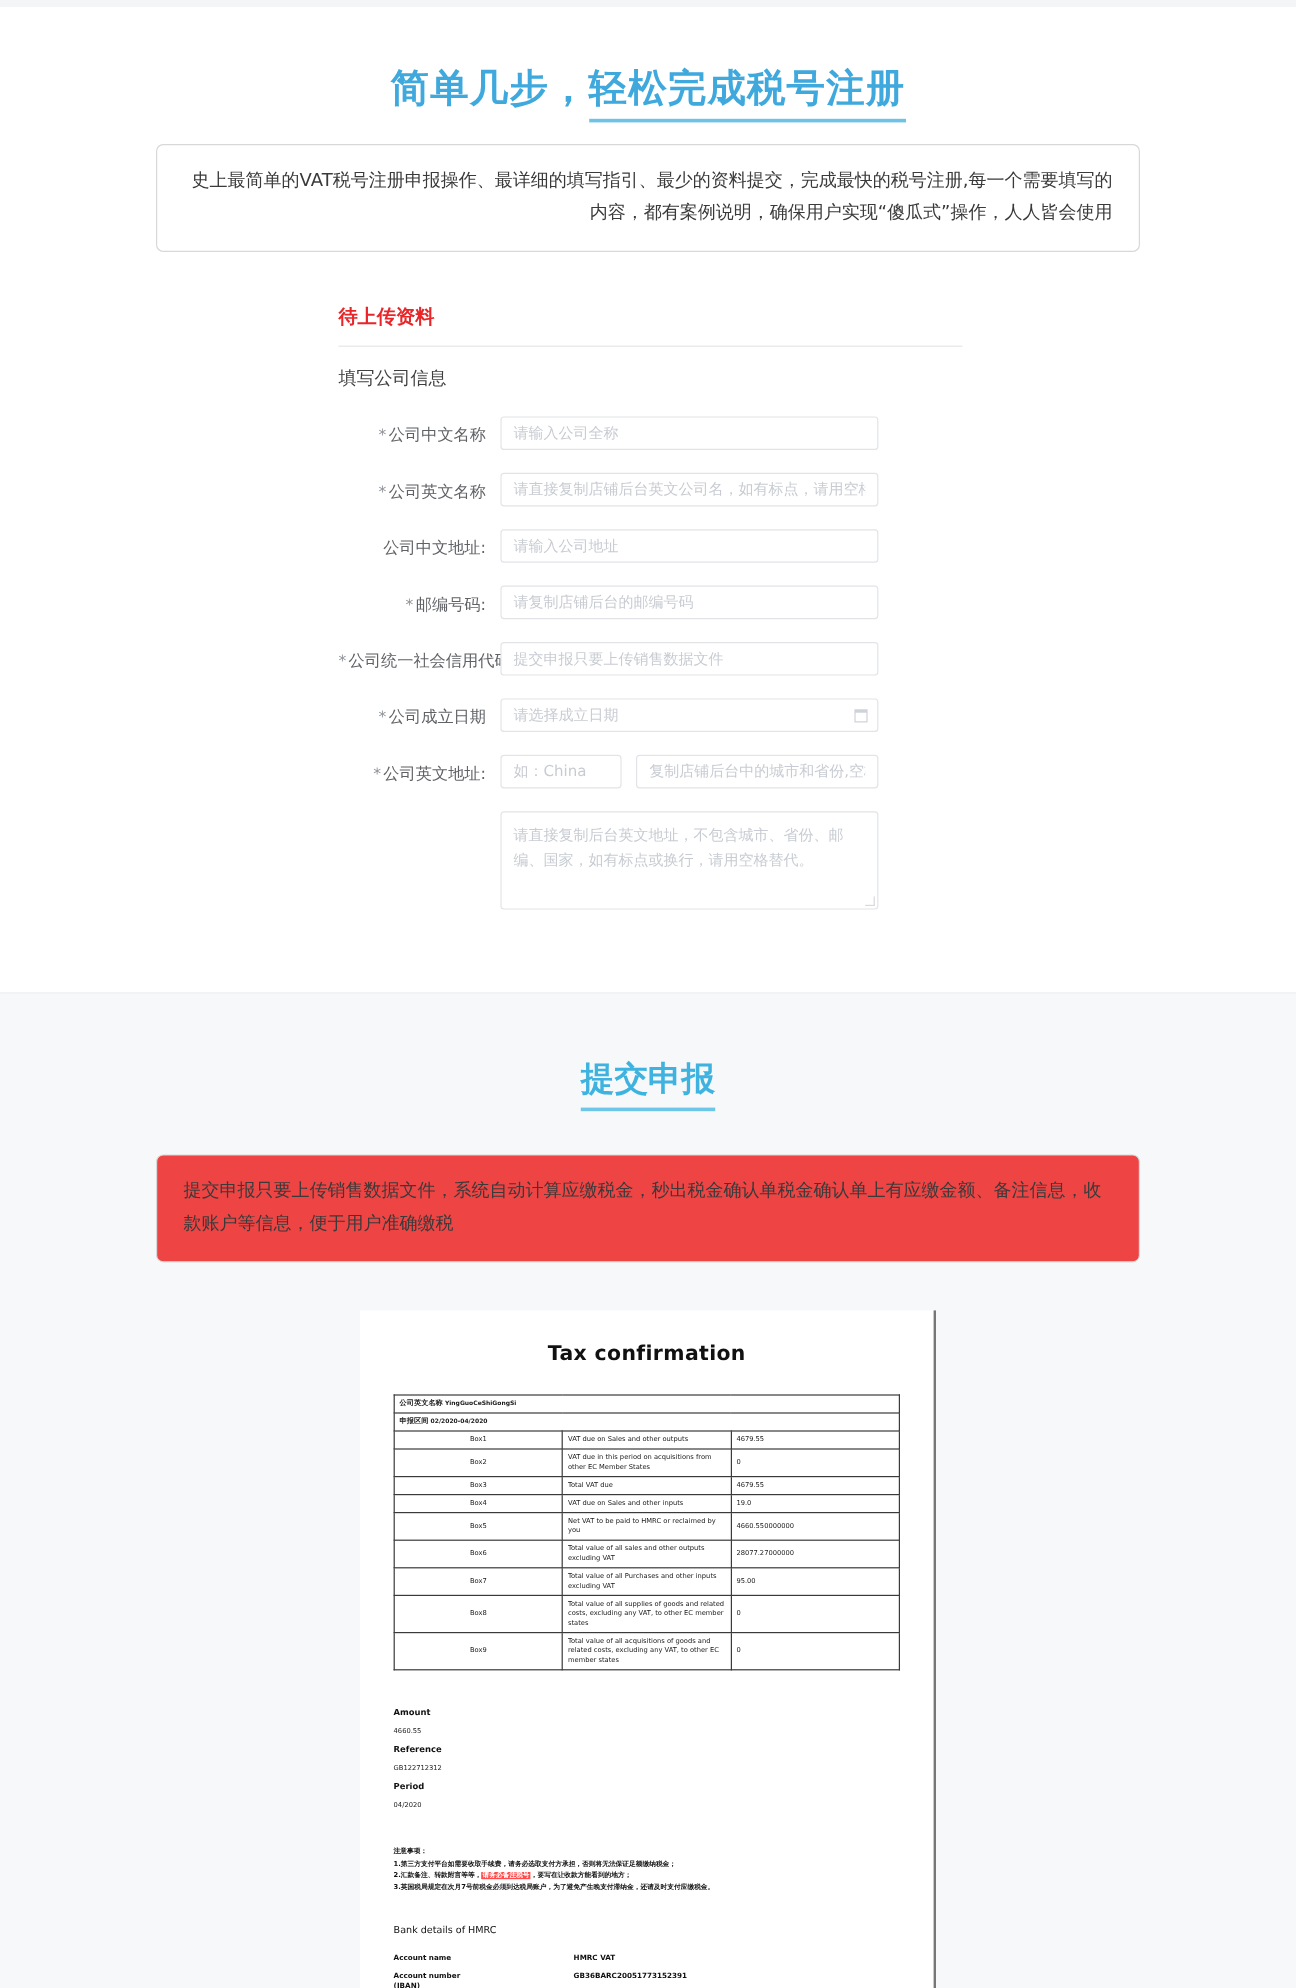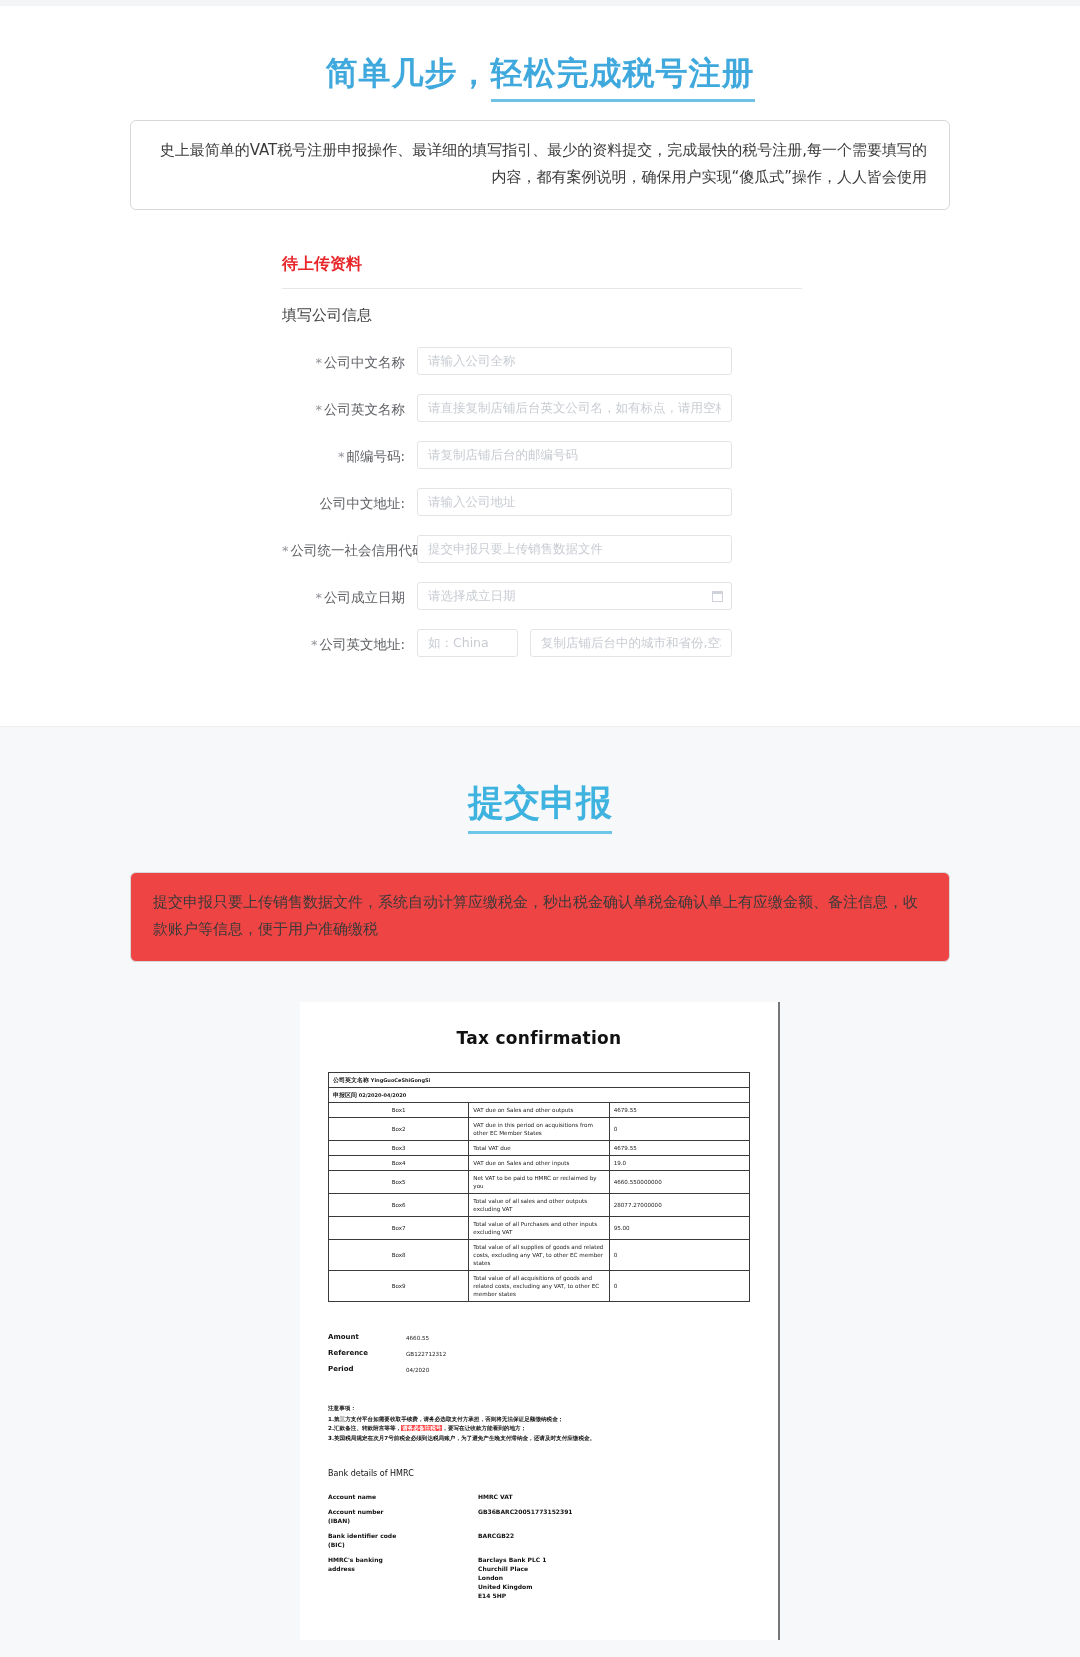--- a/index.html
+++ b/index.html
@@ -146,21 +146,21 @@
   .section-two {
     background: #f7f8f9;
     padding: 52px 0 30px 0;
     border-top: 1px solid #eceef0;
   }
   .title-two {
     text-align: center;
     padding-bottom: 26px;
   }
   .title-two span {
-    font-size: 36px;
+    font-size: 28px;
     font-weight: bold;
     color: #3fb3e0;
     border-bottom: 3px solid #6dc6e8;
     padding-bottom: 8px;
   }
   .desc-box2 {
     margin: 18px auto 0 auto;
     width: 820px;
     border: 1px solid #d8d8d8;
     border-radius: 6px;
@@ -207,21 +207,21 @@
   td.hdr-cell b { font-size: 6px; }
   td.hdr-cell .val { font-size: 5px; font-weight: bold; }
   .c-box { width: 30px; text-align: center; font-size: 5.6px; }
   .c-val { width: 52px; font-size: 5px; }
 
   .amt-block {
     margin-top: 28px;
     font-size: 7px;
     line-height: 15px;
   }
-  .amt-row { display: flex; }
+  .amt-row { display: flex; flex-direction: column; }
   .amt-lbl { width: 78px; font-weight: bold; color: #111; font-size: 7px; }
   .amt-val { font-size: 5.6px; color: #222; padding-top: 1px; }
 
   .notes {
     margin-top: 26px;
     font-size: 5.6px;
     line-height: 9.5px;
     color: #111;
     font-weight: bold;
   }
@@ -276,30 +276,30 @@
       </div>
 
       <div class="frow">
         <div class="flabel"><span class="req">*</span><span>公司英文名称</span></div>
         <div class="finput">
           <span class="ph">请直接复制店铺后台英文公司名，如有标点，请用空格代替</span>
         </div>
       </div>
 
       <div class="frow">
+        <div class="flabel"><span>公司中文地址:</span></div>
+        <div class="finput">
+          <span class="ph">请输入公司地址</span>
+        </div>
+      </div>
+
+      <div class="frow">
         <div class="flabel"><span class="req">*</span><span>邮编号码:</span></div>
         <div class="finput">
           <span class="ph">请复制店铺后台的邮编号码</span>
-        </div>
-      </div>
-
-      <div class="frow">
-        <div class="flabel"><span>公司中文地址:</span></div>
-        <div class="finput">
-          <span class="ph">请输入公司地址</span>
         </div>
       </div>
 
       <div class="frow">
         <div class="flabel"><span class="req">*</span><span>公司统一社会信用代码</span></div>
         <div class="finput">
           <span class="ph">提交申报只要上传销售数据文件</span>
         </div>
       </div>
 
@@ -316,20 +316,27 @@
         <div class="split-row">
           <div class="finput small">
             <span class="ph">如：China</span>
           </div>
           <div class="finput rest">
             <span class="ph">复制店铺后台中的城市和省份,空格隔开</span>
           </div>
         </div>
       </div>
 
+      <div class="frow">
+        <div class="flabel"></div>
+        <div class="ftextarea">
+          <span class="ph">请直接复制后台英文地址，不包含城市、省份、邮编、国家，如有标点或换行，请用空格替代。</span>
+          <span class="resize-grip"></span>
+        </div>
+      </div>
 
     </div>
   </div>
 </div>
 
 <div class="section-two">
 
   <div class="title-two">
     <span>提交申报</span>
   </div>

